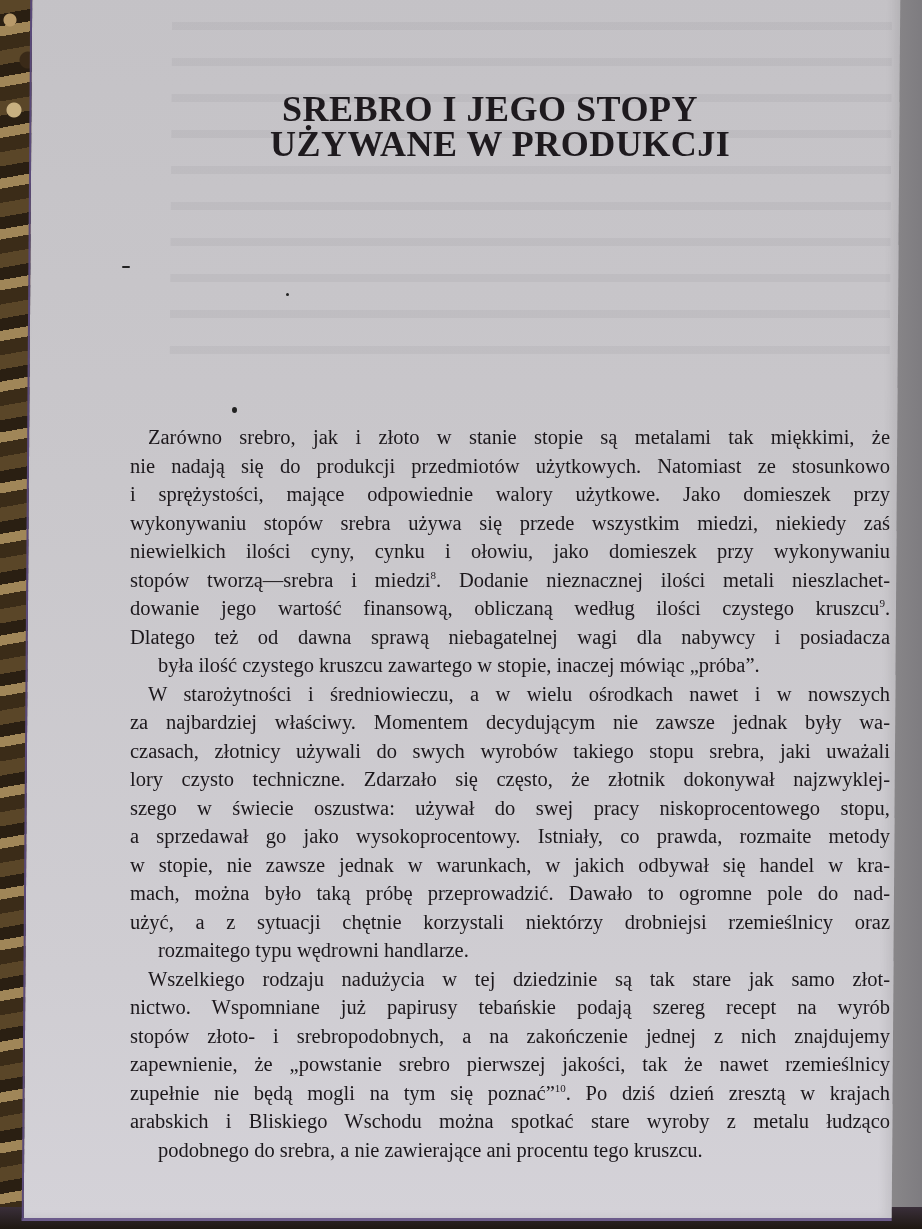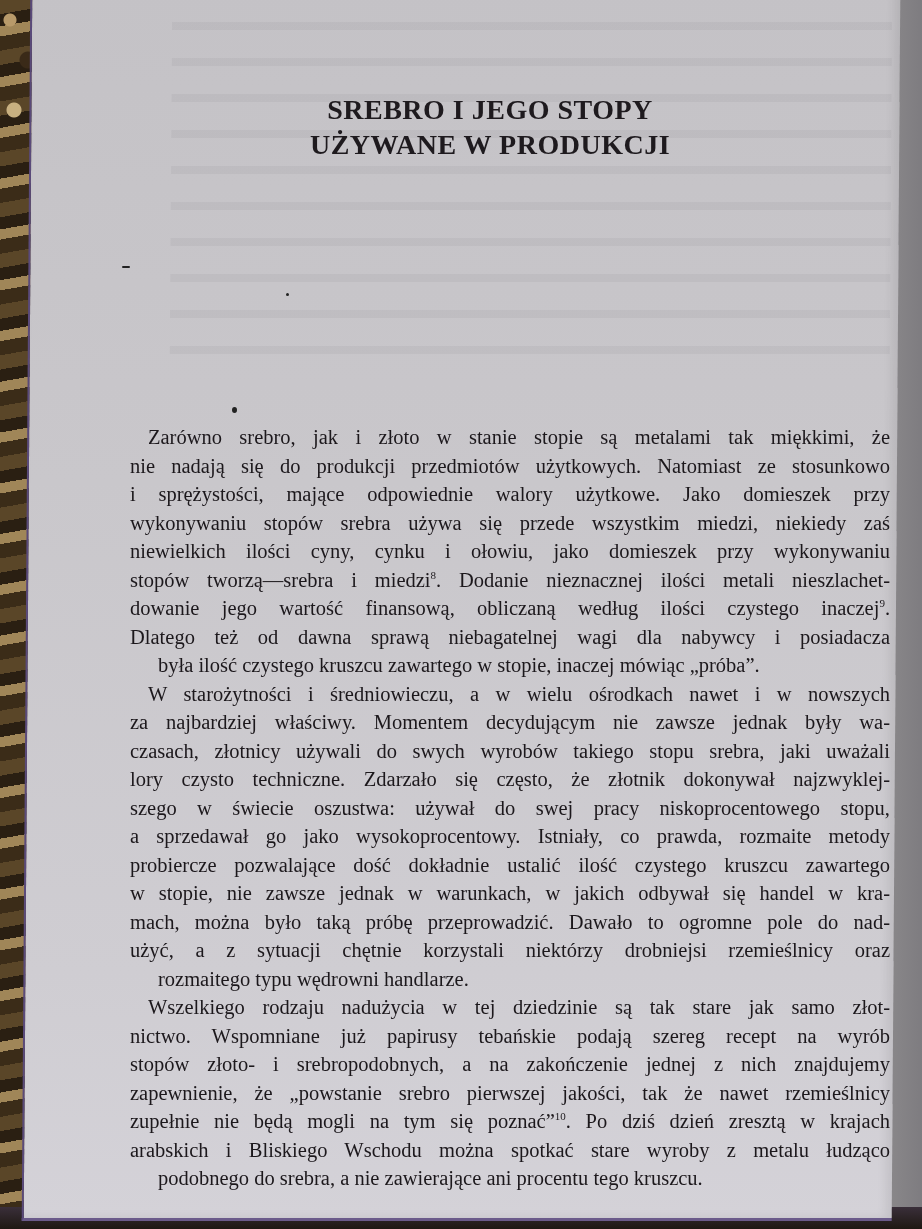--- a/index.html
+++ b/index.html
@@ -32,21 +32,21 @@
     transform: skewX(-0.4deg);
     box-shadow: inset -6px 0 10px rgba(0,0,0,0.08);
   }
   .ghost {
     position: absolute; left: 140px; top: 10px; width: 720px; height: 380px;
     background: repeating-linear-gradient(180deg, transparent 0 22px, rgba(120,118,124,0.10) 22px 30px, transparent 30px 36px);
   }
   .title {
     position: absolute; left: 270px; top: 92px; width: 440px;
     text-align: center; font-weight: bold; color: #1e1a1e;
-    font-size: 28px; line-height: 35px; letter-spacing: 0.5px;
+    font-size: 36px; line-height: 35px; letter-spacing: 0.5px;
   }
   .title div { white-space: nowrap; }
   .body {
     position: absolute; left: 130px; top: 423px; width: 760px;
     color: #1c181c; font-size: 20.5px; line-height: 28.5px;
   }
   .line { white-space: nowrap; text-align: justify; text-align-last: justify; }
   .line.last { text-align-last: left; margin-left: 28px; }
   .indent { padding-left: 18px; }
   sup { font-size: 11px; line-height: 0; vertical-align: 8px; }
@@ -73,32 +73,31 @@
 <div class="speck" style="left:286px;top:293px;width:3px;height:3px;"></div>
 
 <div class="body">
   <div>
     <div class="line indent">Zarówno srebro, jak i złoto w stanie stopie są metalami tak miękkimi, że</div>
     <div class="line">nie nadają się do produkcji przedmiotów użytkowych. Natomiast ze stosunkowo</div>
     <div class="line">i sprężystości, mające odpowiednie walory użytkowe. Jako domieszek przy</div>
     <div class="line">wykonywaniu stopów srebra używa się przede wszystkim miedzi, niekiedy zaś</div>
     <div class="line">niewielkich ilości cyny, cynku i ołowiu, jako domieszek przy wykonywaniu</div>
     <div class="line"><span>stopów tworzą—srebra i miedzi</span><sup>8</sup><span>. Dodanie nieznacznej ilości metali nieszlachet-</span></div>
-    <div class="line"><span>dowanie jego wartość finansową, obliczaną według ilości czystego inaczej</span><sup>9</sup><span>.</span></div>
+    <div class="line"><span>dowanie jego wartość finansową, obliczaną według ilości czystego kruszcu</span><sup>9</sup><span>.</span></div>
     <div class="line">Dlatego też od dawna sprawą niebagatelnej wagi dla nabywcy i posiadacza</div>
     <div class="line last">była ilość czystego kruszcu zawartego w stopie, inaczej mówiąc „próba”.</div>
   </div>
   <div>
     <div class="line indent">W starożytności i średniowieczu, a w wielu ośrodkach nawet i w nowszych</div>
     <div class="line">za najbardziej właściwy. Momentem decydującym nie zawsze jednak były wa-</div>
     <div class="line">czasach, złotnicy używali do swych wyrobów takiego stopu srebra, jaki uważali</div>
     <div class="line">lory czysto techniczne. Zdarzało się często, że złotnik dokonywał najzwyklej-</div>
     <div class="line">szego w świecie oszustwa: używał do swej pracy niskoprocentowego stopu,</div>
     <div class="line">a sprzedawał go jako wysokoprocentowy. Istniały, co prawda, rozmaite metody</div>
-    <div class="line">probiercze pozwalające dość dokładnie ustalić ilość czystego kruszcu zawartego</div>
     <div class="line">w stopie, nie zawsze jednak w warunkach, w jakich odbywał się handel w kra-</div>
     <div class="line">mach, można było taką próbę przeprowadzić. Dawało to ogromne pole do nad-</div>
     <div class="line">użyć, a z sytuacji chętnie korzystali niektórzy drobniejsi rzemieślnicy oraz</div>
     <div class="line last">rozmaitego typu wędrowni handlarze.</div>
   </div>
   <div>
     <div class="line indent">Wszelkiego rodzaju nadużycia w tej dziedzinie są tak stare jak samo złot-</div>
     <div class="line">nictwo. Wspomniane już papirusy tebańskie podają szereg recept na wyrób</div>
     <div class="line">stopów złoto- i srebropodobnych, a na zakończenie jednej z nich znajdujemy</div>
     <div class="line">zapewnienie, że „powstanie srebro pierwszej jakości, tak że nawet rzemieślnicy</div>

